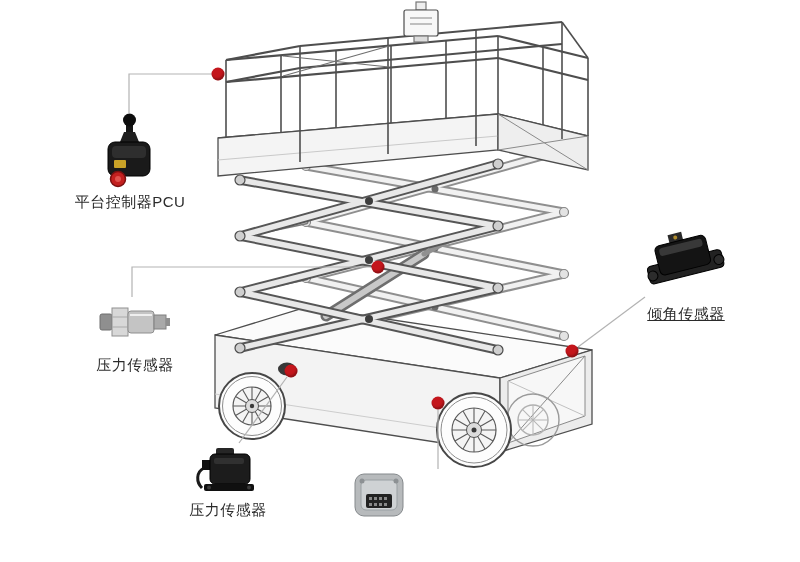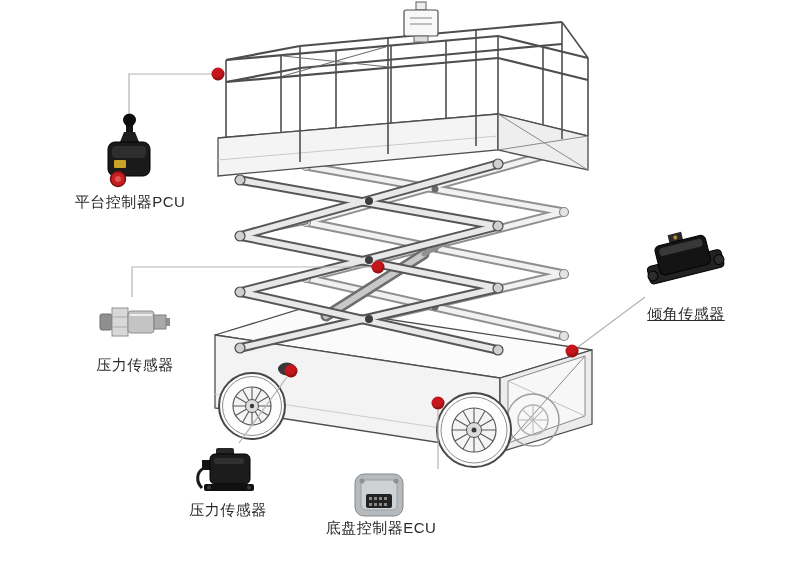--- a/index.html
+++ b/index.html
@@ -285,16 +285,15 @@
         <circle cx="43" cy="14" r="2" fill="#b08c2e"></circle>
         <rect x="20" y="18" width="52" height="30" rx="5" fill="#141414" stroke="#000"></rect>
         <rect x="24" y="21" width="44" height="8" rx="3" fill="#383838"></rect>
       </g>
     </svg>
   </div>
 
   <div class="callout-label" style="left:130px;top:193px;">平台控制器PCU</div>
   <div class="callout-label" style="left:135px;top:356px;">压力传感器</div>
   <div class="callout-label" style="left:228px;top:501px;">压力传感器</div>
-  <div class="callout-label" style="left:381px;top:519px;">底盘控制器ECU</div>
   <div class="callout-label" style="left:686px;top:305px;text-decoration:underline;">倾角传感器</div>
 
 </div>
 
 </body></html>

